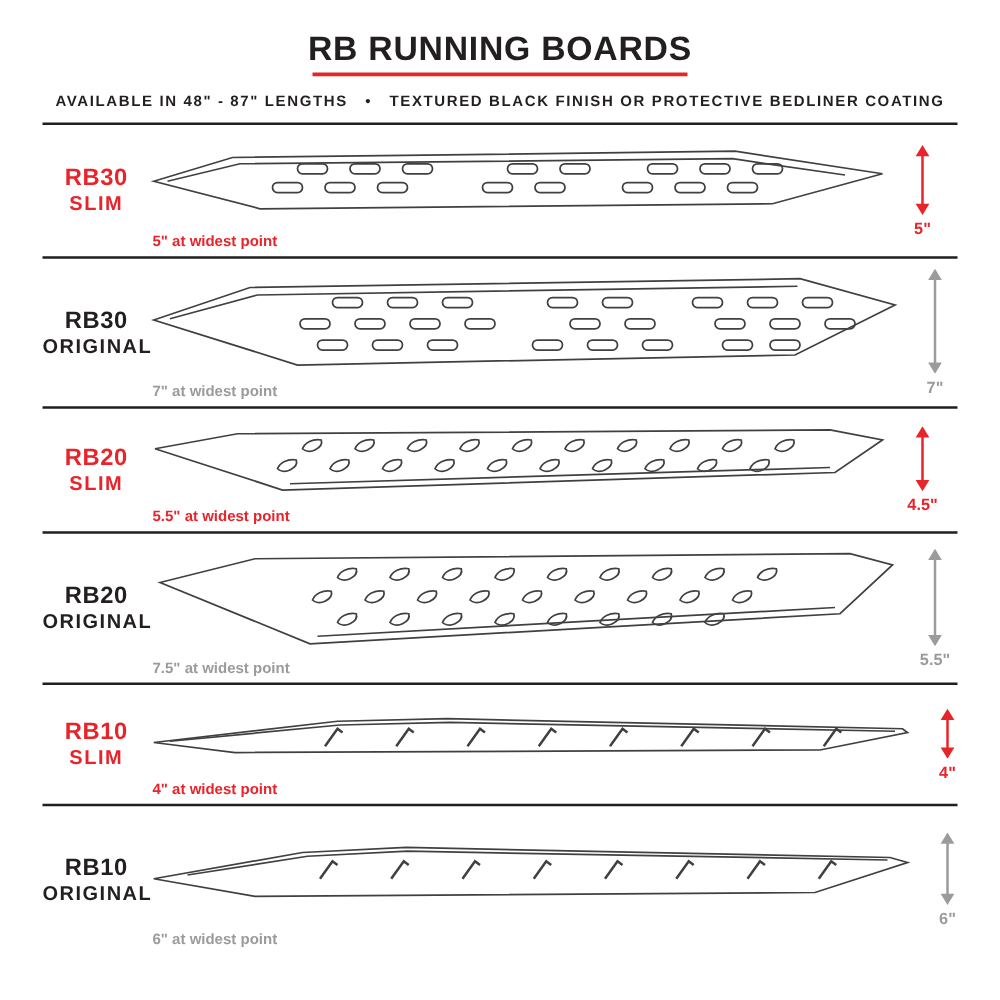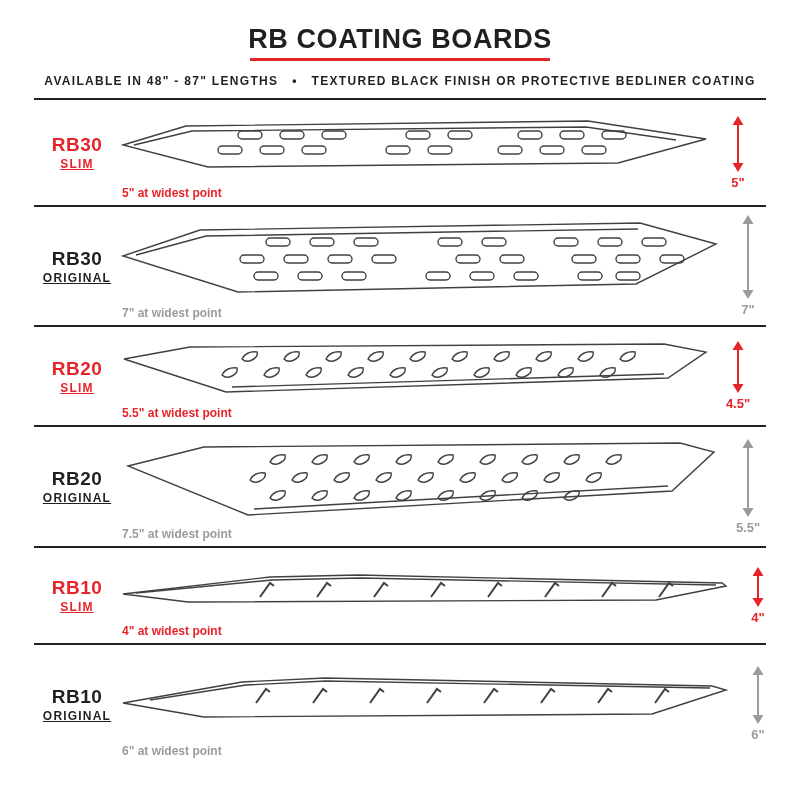--- a/index.html
+++ b/index.html
@@ -31,21 +31,21 @@
   }
   .row:last-of-type { border-bottom:none; }
   .r1{height:107px} .r2{height:120px} .r3{height:100px}
   .r4{height:121px} .r5{height:97px} .r6{height:118px}
 
   .row.slim { --c:#e8242b; --mc:#e8242b; }
   .row.orig { --c:#9b9b9b; --mc:#231f20; }
 
   .label { text-align:center; }
   .model { font-size:19px; font-weight:bold; letter-spacing:.5px; color:var(--mc); }
-  .variant { font-size:12px; font-weight:bold; letter-spacing:1.2px; margin-top:1px; color:var(--mc);text-decoration:underline; }
+  .variant { font-size:16px; font-weight:bold; letter-spacing:1.2px; margin-top:1px; color:var(--mc); }
 
   .board-cell {
     position:relative; height:100%;
     display:flex; align-items:center; justify-content:center;
   }
   .board-cell svg { display:block; margin-bottom:12px; }
   .widest {
     position:absolute; left:2px; bottom:5px;
     font-size:12px; font-weight:bold; color:var(--c);
   }
@@ -65,21 +65,21 @@
   <defs>
     <rect id="slot" width="24" height="8" rx="4" fill="none" stroke="#404040" stroke-width="1.4"></rect>
     <path id="tear" d="M15 1 C8 0 2 3 0 8 C2 10 6 11 10 9 C14 7 16 4 15 1 Z" fill="none" stroke="#404040" stroke-width="1.4"></path>
     <path id="slash" d="M0 16 L10 2 L14 5" fill="none" stroke="#404040" stroke-width="2"></path>
   </defs>
 </svg>
 
 <div class="page">
 
   <header>
-    <h1>RB COATING BOARDS</h1>
+    <h1>RB RUNNING BOARDS</h1>
     <div class="title-underline"></div>
     <div class="subtitle">AVAILABLE IN 48" - 87" LENGTHS   •   TEXTURED BLACK FINISH OR PROTECTIVE BEDLINER COATING</div>
     <div class="header-rule"></div>
   </header>
 
   <section class="row slim r1">
     <div class="label">
       <div class="model">RB30</div>
       <div class="variant">SLIM</div>
     </div>

